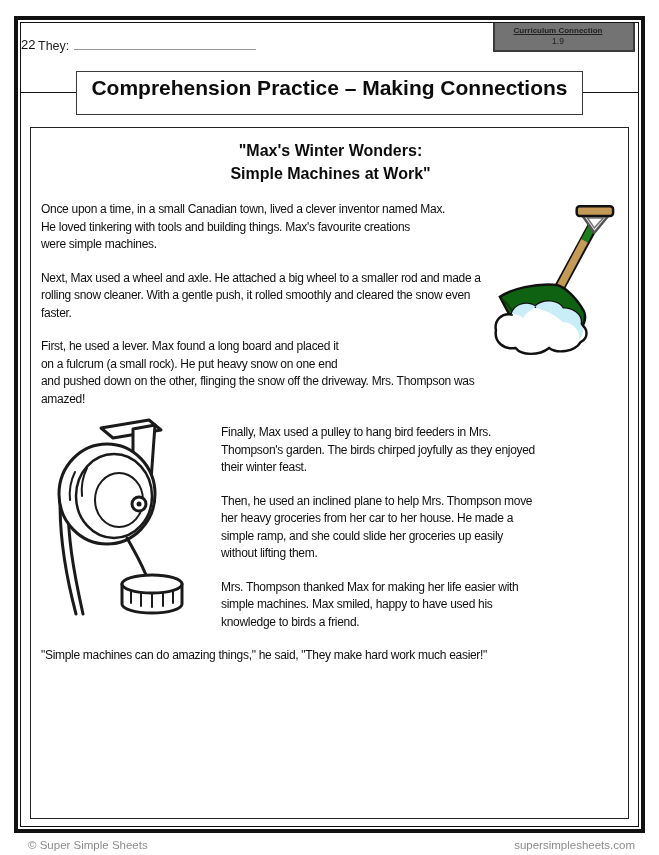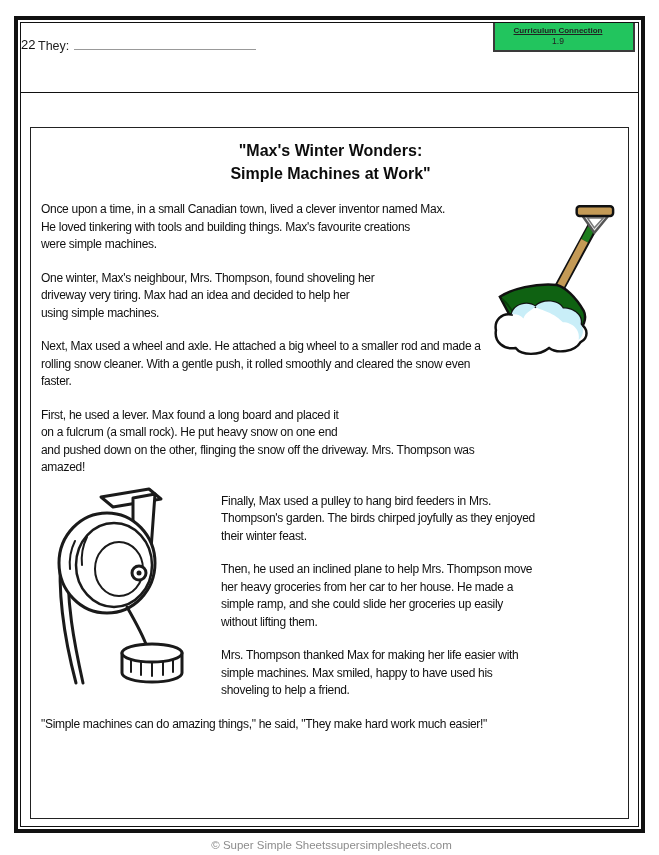--- a/index.html
+++ b/index.html
@@ -32,21 +32,21 @@
   .name-line {
     display:inline-block; width:182px; height:12px;
     border-bottom:1.5px solid #999; margin-left:5px;
   }
   .page-num {
     position:absolute; left:0; right:0; top:14px;
     font-size:13px; color:#111;
   }
   .curriculum-box {
     position:absolute; top:0; right:3px; width:142px;
-    background:#22c55e; border:2px solid #3a3a3a; border-top:none;
+    background:#737373; border:2px solid #3a3a3a; border-top:none;
     text-align:center; padding:3px 14px 4px 2px;
   }
   .curriculum-title {
     font-size:8px; color:#222; text-decoration:underline; font-weight:bold;
   }
   .curriculum-code { font-size:8.5px; color:#222; margin-top:1px; }
 
   
   .banner-row { position:relative; height:44px; margin-top:2px; display:flex; justify-content:center; }
   .banner-line { position:absolute; left:0; right:0; top:21px; border-top:1.5px solid #111; }
@@ -73,21 +73,21 @@
   .story-body p { margin:16px 0 0 0; white-space:pre-line; }
   .story-body p:first-of-type { }
 
   .shovel-float { float:right; width:128px; height:172px; margin:0 0 2px 6px; }
   .pulley-float { float:left; width:172px; height:205px; margin:4px 0 0 8px; }
   .clear-left { clear:left; }
 
   
   .footer {
     position:absolute; left:28px; right:24px; bottom:4px;
-    display:flex; justify-content:center;
+    display:flex; justify-content:space-between;
     font-size:11.5px; color:#8c8c8c;
   }
 </style>
 </head>
 <body>
 
 <div class="page">
   <div class="frame">
     <div class="frame-inner">
 
@@ -97,20 +97,21 @@
         </div>
         <div class="page-num">22</div>
         <div class="curriculum-box">
           <div class="curriculum-title">Curriculum Connection</div>
           <div class="curriculum-code">1.9</div>
         </div>
       </div>
 
       <div class="banner-row">
         <div class="banner-line"></div>
+        <div class="banner-box">Comprehension Practice – Making Connections</div>
       </div>
 
       <div class="story-box">
         <div class="story-title">
           <div>"Max's Winter Wonders:</div>
           <div>Simple Machines at Work"</div>
         </div>
 
         <div class="story-body">
 
@@ -134,23 +135,20 @@
                 <path d="M4,130 C2,120 10,112 20,114 C22,104 36,100 44,106 C52,98 68,100 72,108 C84,108 92,116 90,124 C98,128 98,138 90,142 C84,152 66,154 58,148 C48,156 30,156 24,148 C12,150 2,142 4,130 Z" fill="#ffffff" stroke="#111" stroke-width="2.5"></path>
                 <path d="M44,106 C52,98 68,100 72,108 C84,108 92,116 90,124 C94,128 93,136 88,140 C90,130 82,122 72,122 C60,110 48,110 44,106 Z" fill="#c9eef8" stroke="none"></path>
                 <path d="M20,114 C22,104 36,100 44,106 C40,110 34,112 32,118 C28,114 24,113 20,114 Z" fill="#c9eef8" stroke="none"></path>
               </g>
             </svg>
           </div>
 
           <p>Once upon a time, in a small Canadian town, lived a clever inventor named Max.
 He loved tinkering with tools and building things. Max's favourite creations
 were simple machines.</p>
-          <p>One winter, Max's neighbour, Mrs. Thompson, found shoveling her
-driveway very tiring. Max had an idea and decided to help her
-using simple machines.</p>
           <p>Next, Max used a wheel and axle. He attached a big wheel to a smaller rod and made a
 rolling snow cleaner. With a gentle push, it rolled smoothly and cleared the snow even
 faster.</p>
           <p>First, he used a lever. Max found a long board and placed it
 on a fulcrum (a small rock). He put heavy snow on one end
 and pushed down on the other, flinging the snow off the driveway. Mrs. Thompson was
 amazed!</p>
 
           <div class="pulley-float">
             <svg width="150" height="205" viewBox="0 0 150 205">
@@ -186,21 +184,21 @@
 
           <p>Finally, Max used a pulley to hang bird feeders in Mrs.
 Thompson's garden. The birds chirped joyfully as they enjoyed
 their winter feast.</p>
           <p>Then, he used an inclined plane to help Mrs. Thompson move
 her heavy groceries from her car to her house. He made a
 simple ramp, and she could slide her groceries up easily
 without lifting them.</p>
           <p>Mrs. Thompson thanked Max for making her life easier with
 simple machines. Max smiled, happy to have used his
-shoveling to help a friend.</p>
+knowledge to birds a friend.</p>
           <p class="clear-left">"Simple machines can do amazing things," he said, "They make hard work much easier!"</p>
         </div>
       </div>
 
     </div>
   </div>
 
   <div class="footer">
     <span>© Super Simple Sheets</span>
     <span>supersimplesheets.com</span>

